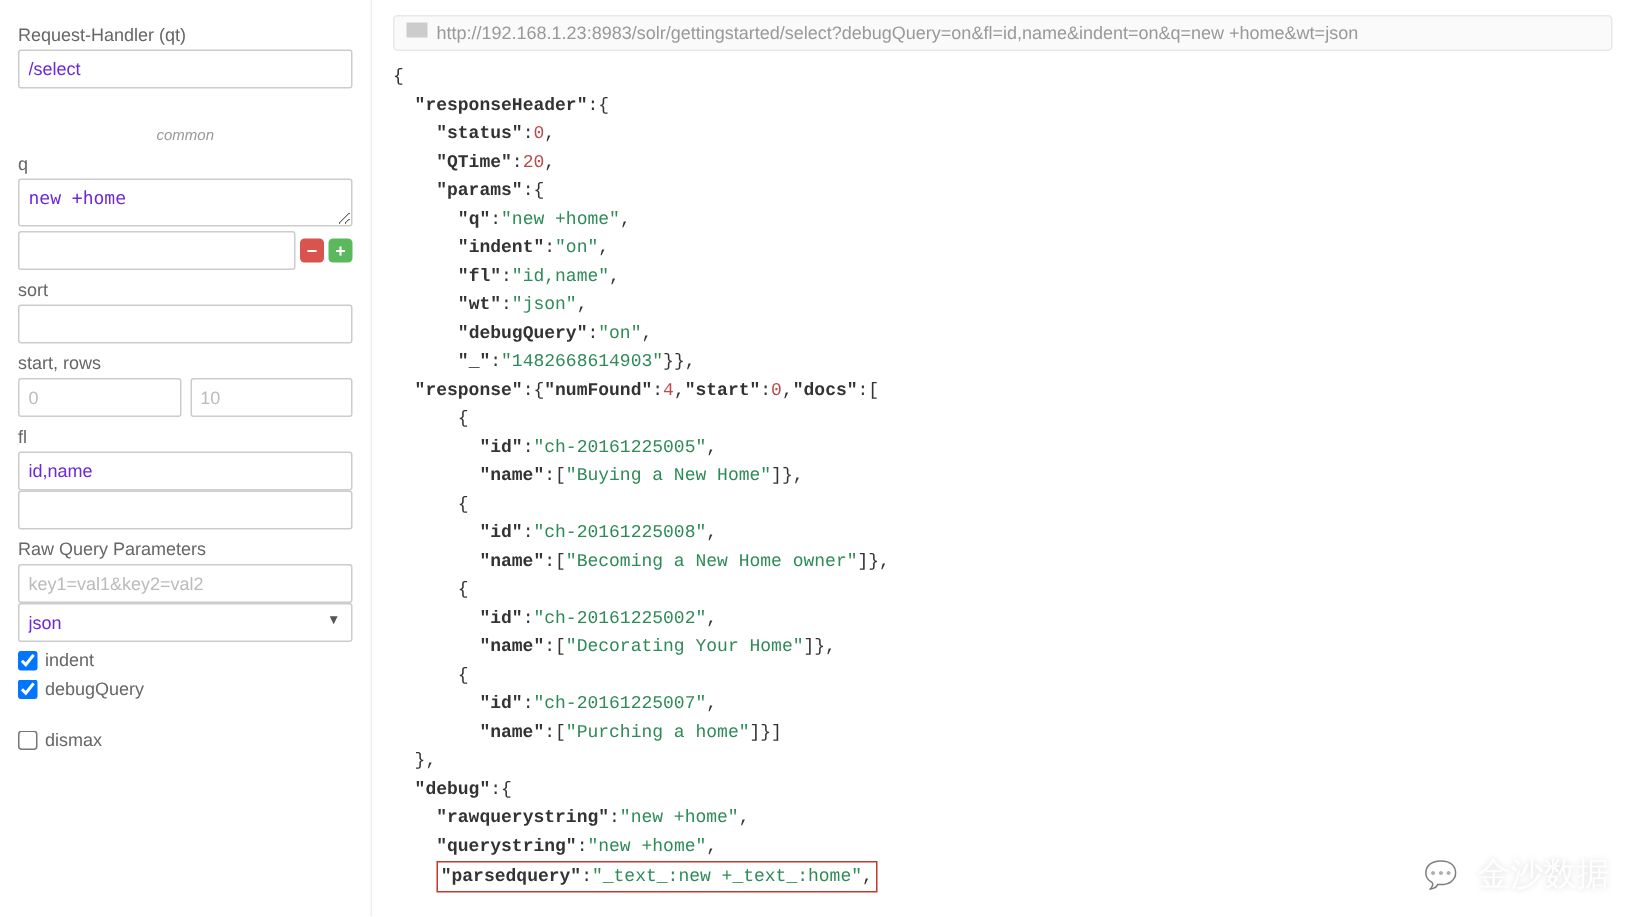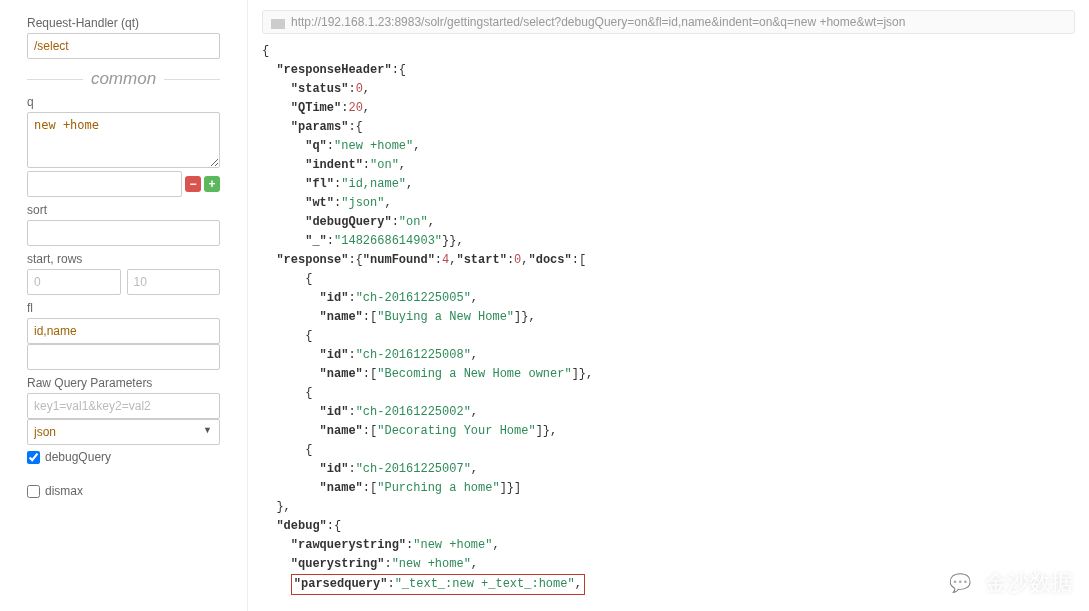--- a/index.html
+++ b/index.html
@@ -1,37 +1,37 @@
 <!DOCTYPE html>
 <html><head>
   <meta charset="utf-8">
   <style>
     * { box-sizing: border-box; margin: 0; padding: 0; }
     body { font-family: "Helvetica Neue", Arial, sans-serif; font-size: 12px; color: #333; background: #fff; display: flex; width: 1089px; height: 611px; overflow: hidden; }
-    .sidebar { width: 248px; padding: 10px 27px; border-right: 1px solid #eee; }
+    .sidebar { width: 248px; padding: 10px 12px; border-right: 1px solid #eee; }
     .main { flex: 1; padding: 10px 14px; position: relative; }
     .label { font-size: 12px; color: #666; margin: 6px 0 3px; display: block; }
-    .text-input, .textarea, .select { width: 100%; border: 1px solid #ccc; background: #fff; padding: 5px 6px; font-size: 12px; color: #a16207; border-radius: 2px; }
+    .text-input, .textarea, .select { width: 100%; border: 1px solid #ccc; background: #fff; padding: 5px 6px; font-size: 12px; color: #6d28d9; border-radius: 2px; }
     .text-input::placeholder { color: #bbb; }
-    .textarea { height: 56px; resize: both; }
-    .divider-wrap { display: flex; align-items: center; margin: 10px 0 4px; color: #999; font-style: italic; font-size: 17px; }
+    .textarea { height: 32px; resize: both; }
+    .divider-wrap { display: flex; align-items: center; margin: 26px 0 4px; color: #999; font-style: italic; font-size: 10px; flex-direction: column; }
     .divider-wrap .line { flex: 1; height: 1px; background: #ddd; }
     .divider-wrap .txt { padding: 0 8px; }
     .fq-row { display: flex; align-items: center; gap: 3px; }
     .fq-row .text-input { flex: 1; }
     .btn-remove, .btn-add { width: 16px; height: 16px; border-radius: 3px; display: flex; align-items: center; justify-content: center; color: #fff; font-weight: bold; cursor: pointer; font-size: 12px; }
     .btn-remove { background: #d9534f; }
     .btn-add { background: #5cb85c; }
     .two-col { display: flex; gap: 6px; }
     .two-col .text-input { flex: 1; }
     .select-wrap { position: relative; }
     .select-wrap::after { content: '▼'; position: absolute; right: 8px; top: 6px; font-size: 9px; color: #555; pointer-events: none; }
     .checkbox-row { display: flex; align-items: center; gap: 5px; margin: 5px 0; font-size: 12px; color: #666; }
     .checkbox-row input { width: 13px; height: 13px; }
-    .url-bar { border: 1px solid #e8e8e8; background: #fafafa; border-radius: 3px; padding: 4px 8px; display: flex; align-items: flex-end; font-size: 12px; color: #999; margin-bottom: 8px; }
+    .url-bar { border: 1px solid #e8e8e8; background: #fafafa; border-radius: 3px; padding: 4px 8px; display: flex; align-items: flex-start; font-size: 12px; color: #999; margin-bottom: 8px; }
     .url-bar .ico { width: 14px; height: 10px; margin-right: 6px; background: #ccc; display: inline-block; }
     .url-bar a { color: #999; text-decoration: none; }
     .json-view { font-family: "Courier New", Consolas, monospace; font-size: 12px; line-height: 19px; white-space: pre; color: #333; }
     .json-view .k { color: #333; font-weight: bold; }
     .json-view .s { color: #2e8b57; }
     .json-view .n { color: #b94a48; }
     .hl-box { border: 1px solid #c0392b; padding: 0 2px; display: inline-block; }
     .watermark { position: absolute; bottom: 12px; right: 16px; display: flex; align-items: center; gap: 8px; opacity: 0.5; }
     .watermark .ico { width: 32px; height: 32px; border-radius: 50%; border: 2px solid #fff; display: flex; align-items: center; justify-content: center; color: #fff; font-size: 18px; }
     .watermark .txt { color: #fff; font-size: 22px; font-weight: normal; text-shadow: 0 0 4px rgba(0,0,0,0.3); }
@@ -74,20 +74,24 @@
 
   <label class="label">Raw Query Parameters</label>
   <input class="text-input" type="text" placeholder="key1=val1&amp;key2=val2" style="">
 
   <div class="select-wrap">
     <input class="text-input select" type="text" readonly="" value="json" style="">
   </div>
 
   <div class="checkbox-row">
       <input type="checkbox" checked="" style="">
+      <span>indent</span>
+    </div>
+  <div class="checkbox-row">
+      <input type="checkbox" checked="" style="">
       <span>debugQuery</span>
     </div>
   <div style="height:10px;"></div>
   <div class="checkbox-row">
       <input type="checkbox" style="">
       <span>dismax</span>
     </div>
 </div>
 
 <div class="main">

